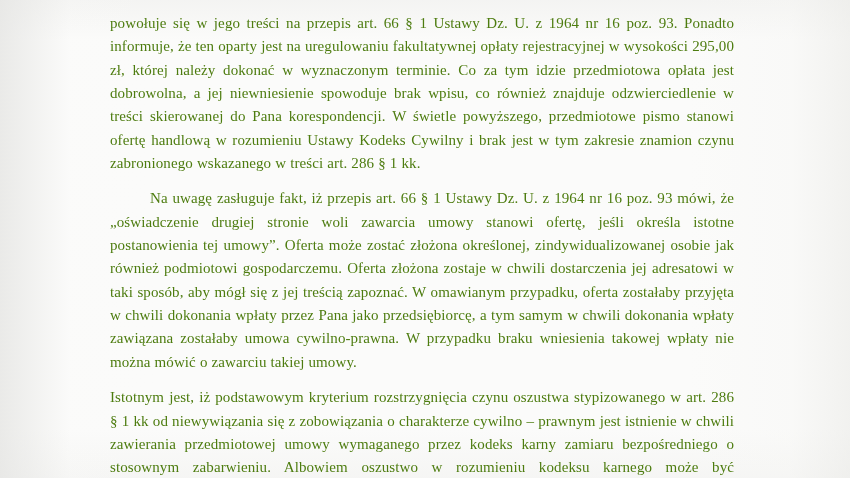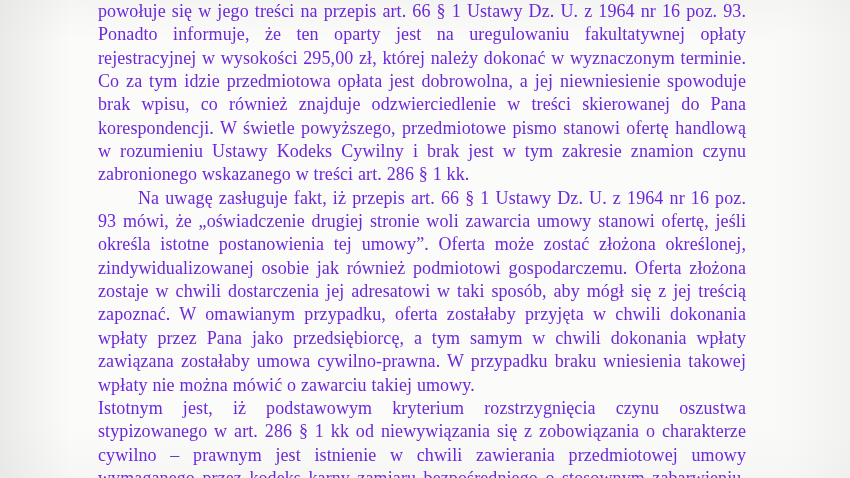--- a/index.html
+++ b/index.html
@@ -37,27 +37,27 @@
   }
 
   #text-column {
     position: absolute;
     left: 98px;
     top: 0px;
     width: 648px;
   }
 
   p.para {
-    margin: 0;
+    margin: 12px;
     padding: 0;
     text-align: justify;
     text-justify: inter-word;
-    font-size: 18px;
+    font-size: 15px;
     line-height: 23.35px;
-    color: #6d28d9;
+    color: #4d7c0f;
     letter-spacing: 0.1px;
     word-spacing: 0.2px;
     -webkit-font-smoothing: antialiased;
   }
   p.indent {
     text-indent: 40px;
   }
   p.para:last-child {
     text-align: justify;
   }

